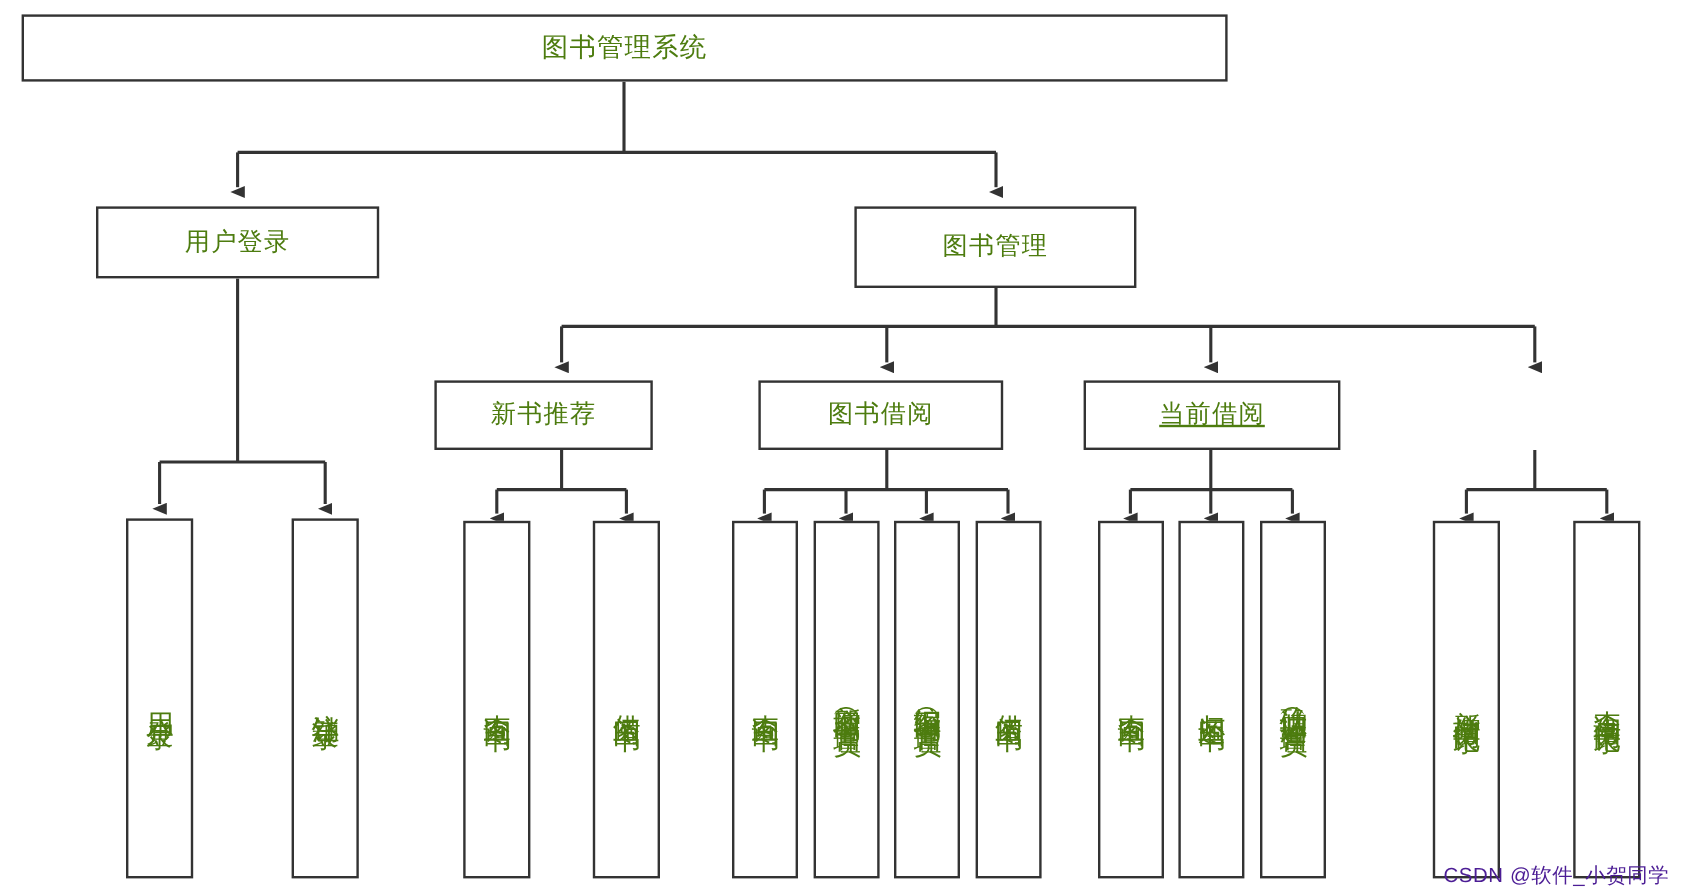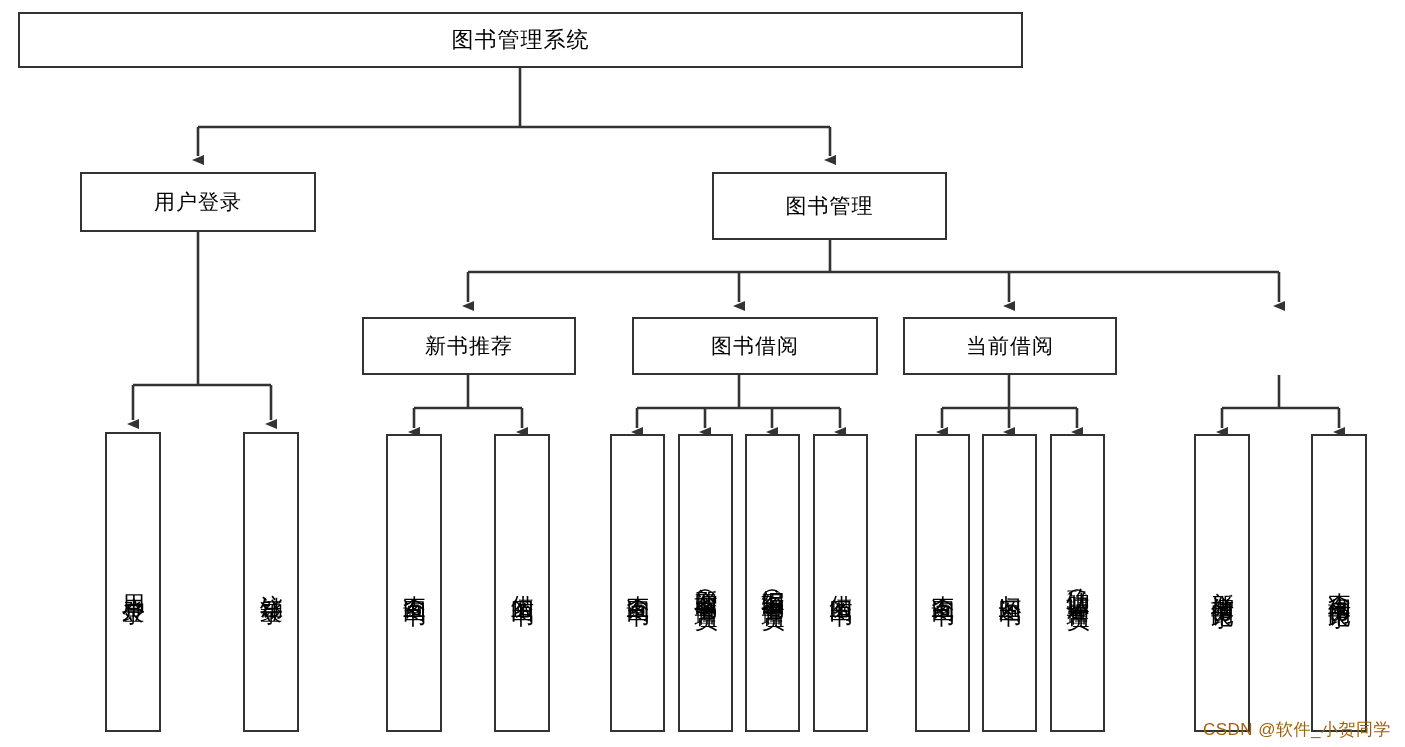--- a/index.html
+++ b/index.html
@@ -27,21 +27,21 @@
     pointer-events: none;
   }
   .node {
     position: absolute;
     box-sizing: border-box;
     background: #ffffff;
     border: 2.5px solid #333333;
     display: flex;
     align-items: center;
     justify-content: center;
-    color: #000000;
+    color: #4d7c0f;
   }
   .node-h {
     
     font-size: 21px;
     letter-spacing: 1px;
     line-height: 1.1;
     white-space: nowrap;
   }
   .node-root {
     font-size: 22px;
@@ -59,21 +59,21 @@
     writing-mode: vertical-rl;
     text-orientation: upright;
     display: block;
     text-align: left;
   }
   #watermark {
     position: absolute;
     right: 14px;
     bottom: 6px;
     font-size: 17px;
-    color: #a16207;
+    color: #4c1d95;
     letter-spacing: 0.5px;
     white-space: nowrap;
     user-select: none;
   }
 </style>
 </head>
 <body>
 
 <div id="diagram-root">
 
@@ -126,25 +126,25 @@
       <path d="M1339,408 L1339,428" marker-end="url(#arrow)"></path>
     </g>
   </svg>
 
   <div class="node node-h node-root" style="left:18px; top:12px; width:1005px; height:56px;">图书管理系统</div>
 
   <div class="node node-h" style="left:80px; top:172px; width:236px; height:60px;">用户登录</div>
 
   <div class="node node-h" style="left:712px; top:172px; width:235px; height:68px;">图书管理</div>
 
-  <div class="node node-h" style="left:362px; top:317px; width:214px; height:58px;">新书推荐</div>
+  <div class="node node-h" style="left:362px; top:317px; width:182px; height:58px;">新书推荐</div>
 
-  <div class="node node-h" style="left:632px; top:317px; width:246px; height:58px;">图书借阅</div>
+  <div class="node node-h" style="left:632px; top:317px; width:204px; height:58px;">图书借阅</div>
 
-  <div class="node node-h" style="left:903px; top:317px; width:214px; height:58px;">当前借阅</div>
+  <div class="node node-h" style="left:903px; top:317px; width:214px; height:58px;text-decoration:underline;">当前借阅</div>
 
 
   <div class="node node-v" style="left:105px; top:432px; width:56px; height:300px;">
     <span class="vtext">用户登录</span>
   </div>
   <div class="node node-v" style="left:243px; top:432px; width:56px; height:300px;">
     <span class="vtext">注销登录</span>
   </div>
 
   <div class="node node-v" style="left:386px; top:434px; width:56px; height:298px;">

